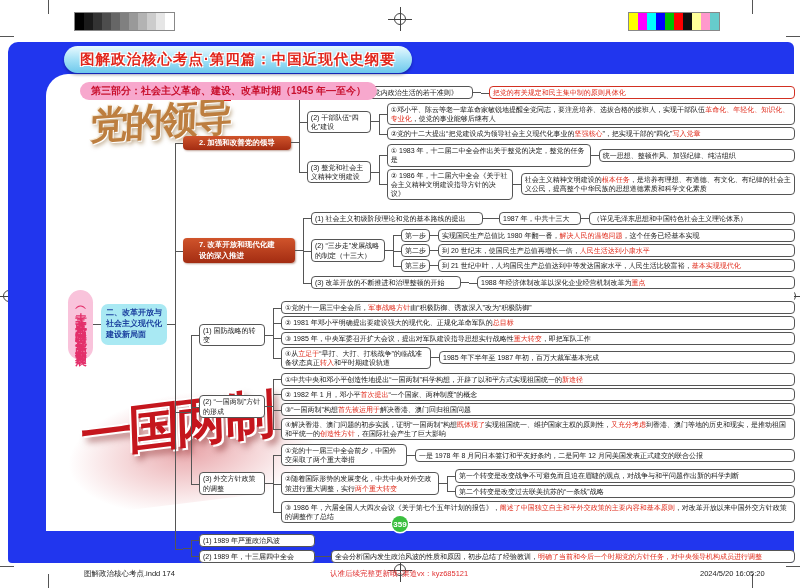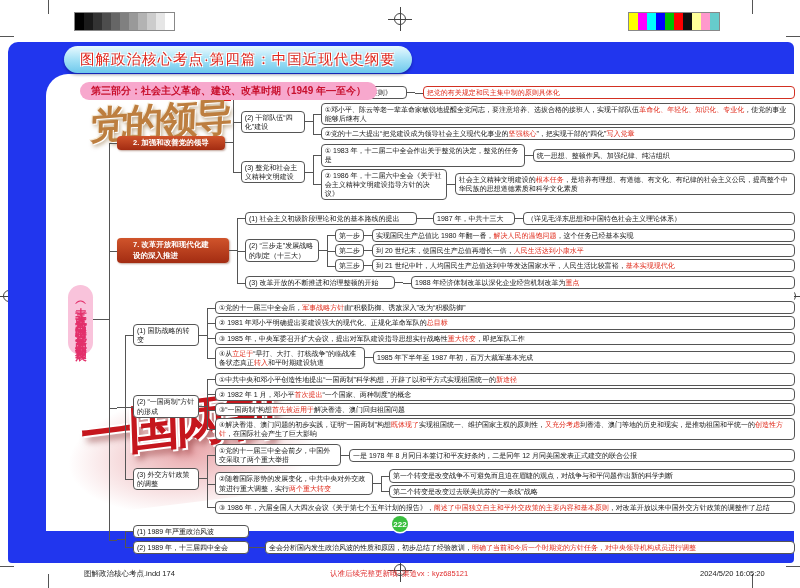--- a/index.html
+++ b/index.html
@@ -11,21 +11,21 @@
   .reg{position:absolute;width:10px;height:10px;border:1px solid #444;border-radius:50%;}
   .reg::before{content:"";position:absolute;left:50%;top:-7px;width:1px;height:24px;background:#444;}
   .reg::after{content:"";position:absolute;top:50%;left:-7px;height:1px;width:24px;background:#444;}
   .crop{position:absolute;background:#555;}
   
   #bluewrap{position:absolute;left:8px;top:42px;width:786px;height:521px;background:#2136ee;border-radius:10px 6px 4px 4px;}
   #whitepanel{position:absolute;left:46px;top:74px;width:748px;height:457px;background:#fff;border-radius:22px 0 0 0;}
   
   #band-title{position:absolute;left:64px;top:46px;z-index:3;padding:4px 16px;border-radius:14px;
      background:linear-gradient(180deg,#eafaff 0%,#9fdff5 55%,#6ec8ec 100%);
-     color:#e1261c;font-size:14.5px;font-weight:normal;letter-spacing:1px;
+     color:#e1261c;font-size:14.5px;font-weight:bold;letter-spacing:1px;
      text-shadow:1px 1px 0 #fff,-1px -1px 0 #fff,1px -1px 0 #fff,-1px 1px 0 #fff;
      box-shadow:0 2px 3px rgba(0,0,40,.35);}
   #section-title{position:absolute;left:80px;top:82px;z-index:3;padding:2px 11px;border-radius:9px;
      background:#f7a8cd;color:#c8102e;font-size:10px;font-weight:bold;}
   
   .art{position:absolute;z-index:1;font-family:"DejaVu Serif","Liberation Serif",serif;font-weight:bold;}
   #art-top{left:90px;top:96px;font-size:38px;letter-spacing:-3px;color:#bd7e3f;transform:rotate(-4deg) skewX(-6deg);
      text-shadow:1px 1px 0 #fff,2px 3px 4px rgba(130,85,25,.55),-1px -1px 0 #f7ecd8;}
   #seal{position:absolute;left:224px;top:92px;width:7px;height:9px;background:#d22;z-index:1;}
   #art-mid{left:80px;top:390px;font-size:52px;letter-spacing:-4px;color:#c5161d;transform:rotate(-7deg) skewX(-5deg);
@@ -103,30 +103,31 @@
   <div class="crop" style="left:752px;top:0;width:1px;height:14px;"></div>
   <div class="crop" style="left:0;top:566px;width:14px;height:1px;"></div>
   <div class="crop" style="left:48px;top:574px;width:1px;height:14px;"></div>
   <div class="crop" style="left:786px;top:566px;width:14px;height:1px;"></div>
   <div class="crop" style="left:752px;top:574px;width:1px;height:14px;"></div>
 
   <div id="bluewrap"></div>
   <div id="whitepanel"></div>
 
   <div id="band-title">图解政治核心考点·第四篇：中国近现代史纲要</div>
-  <div id="section-title">第三部分：社会主义革命、建设、改革时期（1949 年—至今）</div>
+  <div id="section-title">第三部分：社会主义革命、建设、改革时期（1945 年—至今）</div>
 
   <div id="art-mid-splash"></div>
   <div class="art" id="art-top">党的领导</div>
   <div id="seal"></div>
   <div class="art" id="art-mid">一国两制</div>
 
   <div id="tree">
       <div class="chapter">（十三）改革开放与中国特色社会主义的开创和发展</div>
       <div class="link"></div>
+      <div class="theme">二、改革开放与社会主义现代化建设新局面</div>
       <div class="link"></div>
       <div class="kids grow">
         <div class="kid group-row">
           <div class="gbox">2. 加强和改善党的领导</div>
           <div class="link"></div>
           <div class="kids grow">
             <div class="kid item-row">
               <div class="wbox label" style="width: 158px;">(1) 1980 年，《关于党内政治生活的若干准则》</div>
               <div class="link"></div>
               <div class="kids grow">
@@ -294,18 +295,18 @@
                 <div class="kid child-row">
                   <div class="wbox grow">全会分析国内发生政治风波的性质和原因，初步总结了经验教训，<span class="red">明确了当前和今后一个时期党的方针任务，对中央领导机构成员进行调整</span></div>
                 </div>
               </div>
             </div>
           </div>
         </div>
       </div>
     </div>
 
-  <div id="page-badge">222</div>
+  <div id="page-badge">359</div>
   <div class="foot" id="foot-left" style="left:84px;">图解政治核心考点.indd   174</div>
   <div class="foot" id="foot-center" style="left:330px;">认准后续完整更新哦~渠道vx：kyz685121</div>
   <div class="foot" id="foot-right" style="left:700px;">2024/5/20   16:05:20</div>
 
 </div>
 
 </body></html>

